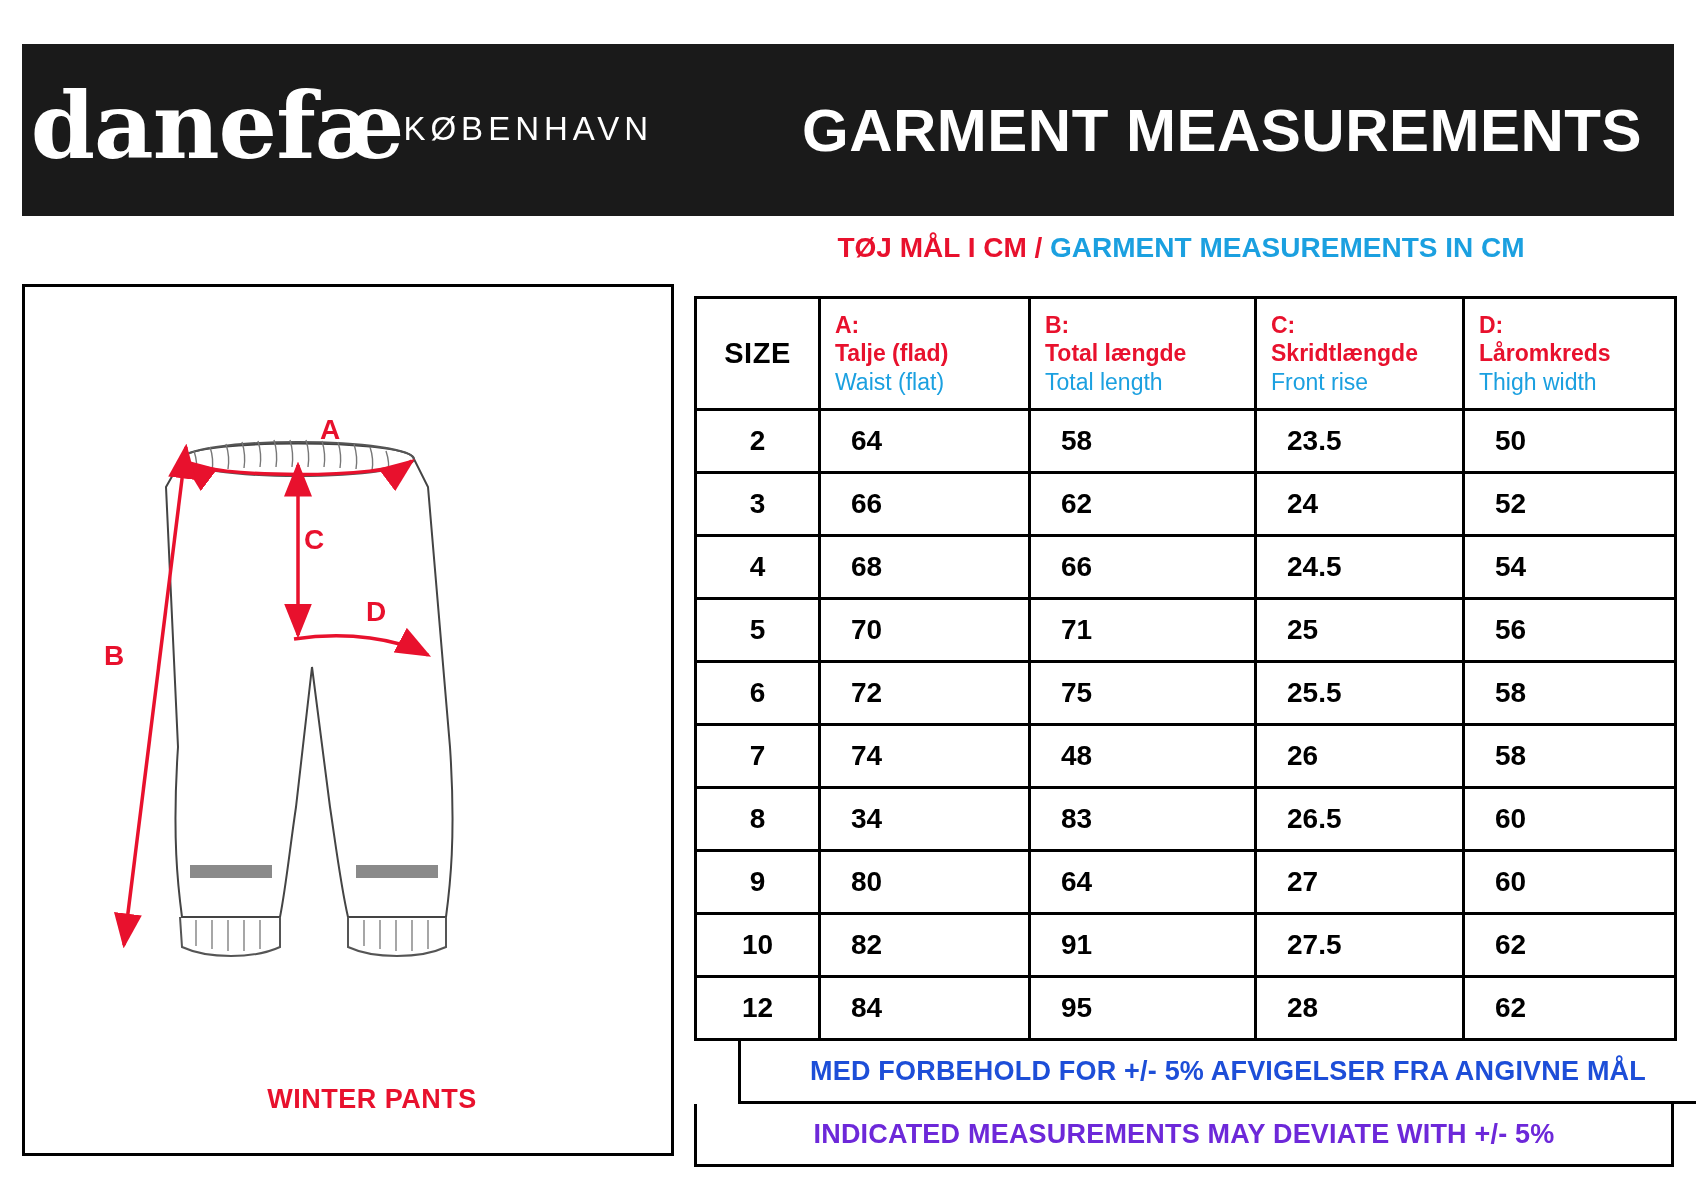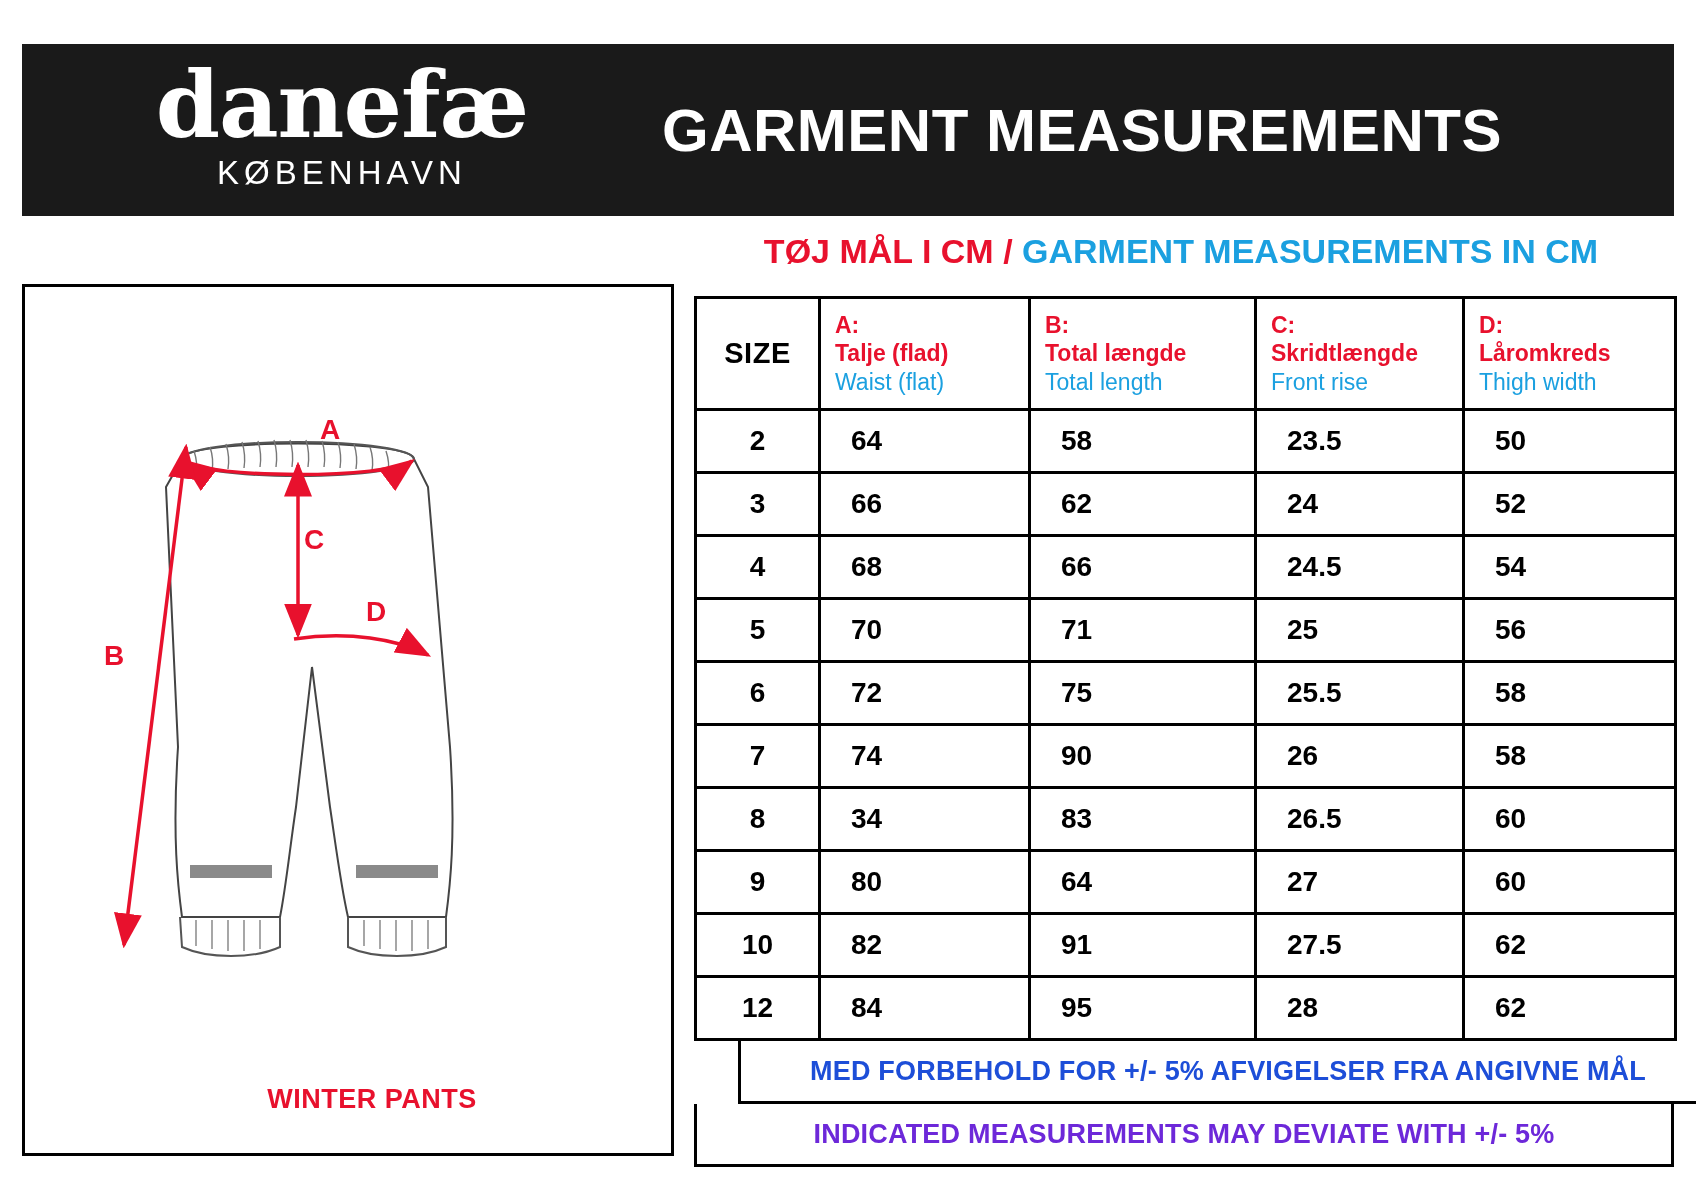--- a/index.html
+++ b/index.html
@@ -29,21 +29,20 @@
     top: 44px;
     width: 1652px;
     height: 172px;
     background: #1a1a1a;
     display: flex;
     align-items: center;
   }
   .logo-block {
     width: 640px;
     display: flex;
-    flex-direction: column;
     align-items: center;
     justify-content: center;
     padding-bottom: 6px;
     text-align: center;
   }
   .logo-word {
     color: #ffffff;
     font-family: "DejaVu Serif", serif;
     font-weight: bold;
     font-size: 92px;
@@ -56,32 +55,32 @@
     font-size: 33px;
     letter-spacing: 5px;
     margin-top: 4px;
   }
   .header-title {
     flex: 1;
     color: #ffffff;
     font-size: 60px;
     font-weight: bold;
     letter-spacing: 0.5px;
-    text-align: left;
-    padding-right: 20px;
+    text-align: right;
+    padding-right: 32px;
   }
 
   
   .subtitle-row {
     position: absolute;
     left: 688px;
     top: 232px;
     width: 986px;
     text-align: center;
-    font-size: 34px;
+    font-size: 28px;
     font-weight: bold;
     white-space: nowrap;
   }
   .sub-da { color: #e8112d; }
   .sub-sep { color: #e8112d; }
   .sub-en { color: #1ba0e0; }
 
   
   .left-panel {
     position: absolute;
@@ -349,21 +348,21 @@
         <tr>
           <td class="size-cell">6</td>
           <td class="val-cell">72</td>
           <td class="val-cell">75</td>
           <td class="val-cell">25.5</td>
           <td class="val-cell">58</td>
         </tr>
         <tr>
           <td class="size-cell">7</td>
           <td class="val-cell">74</td>
-          <td class="val-cell">90</td>
+          <td class="val-cell">48</td>
           <td class="val-cell">26</td>
           <td class="val-cell">58</td>
         </tr>
         <tr>
           <td class="size-cell">8</td>
           <td class="val-cell">34</td>
           <td class="val-cell">83</td>
           <td class="val-cell">26.5</td>
           <td class="val-cell">60</td>
         </tr>

